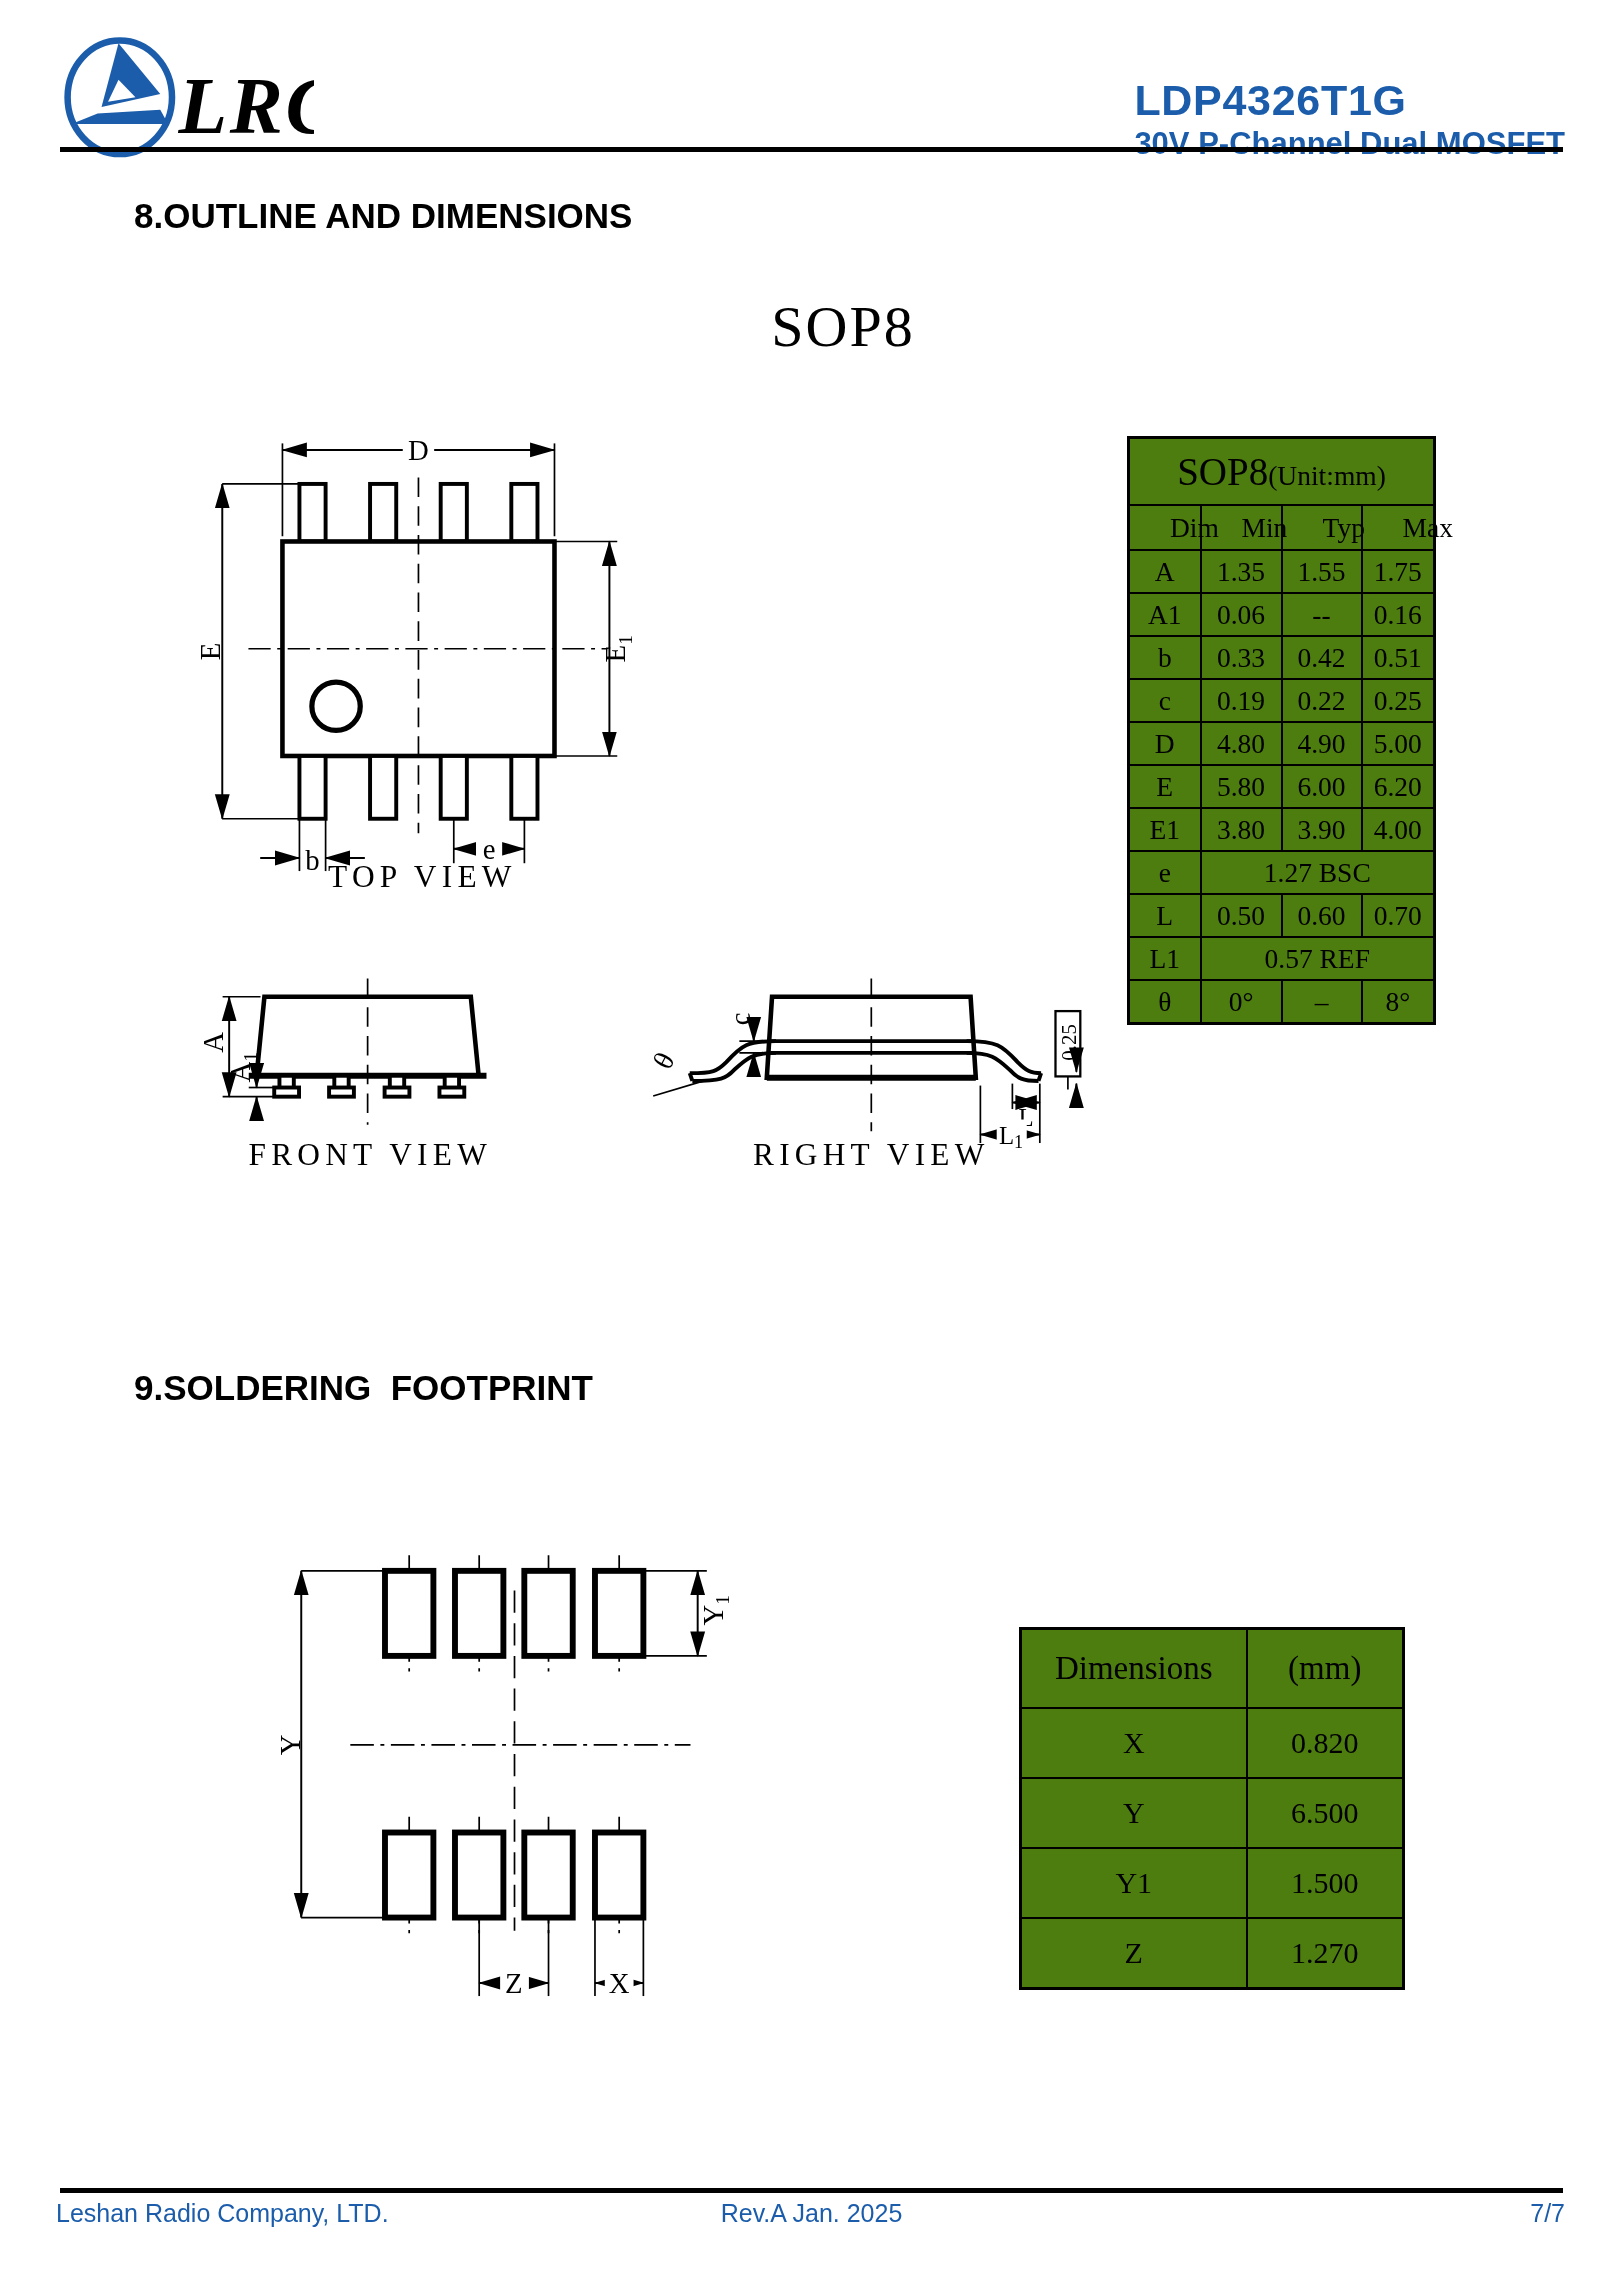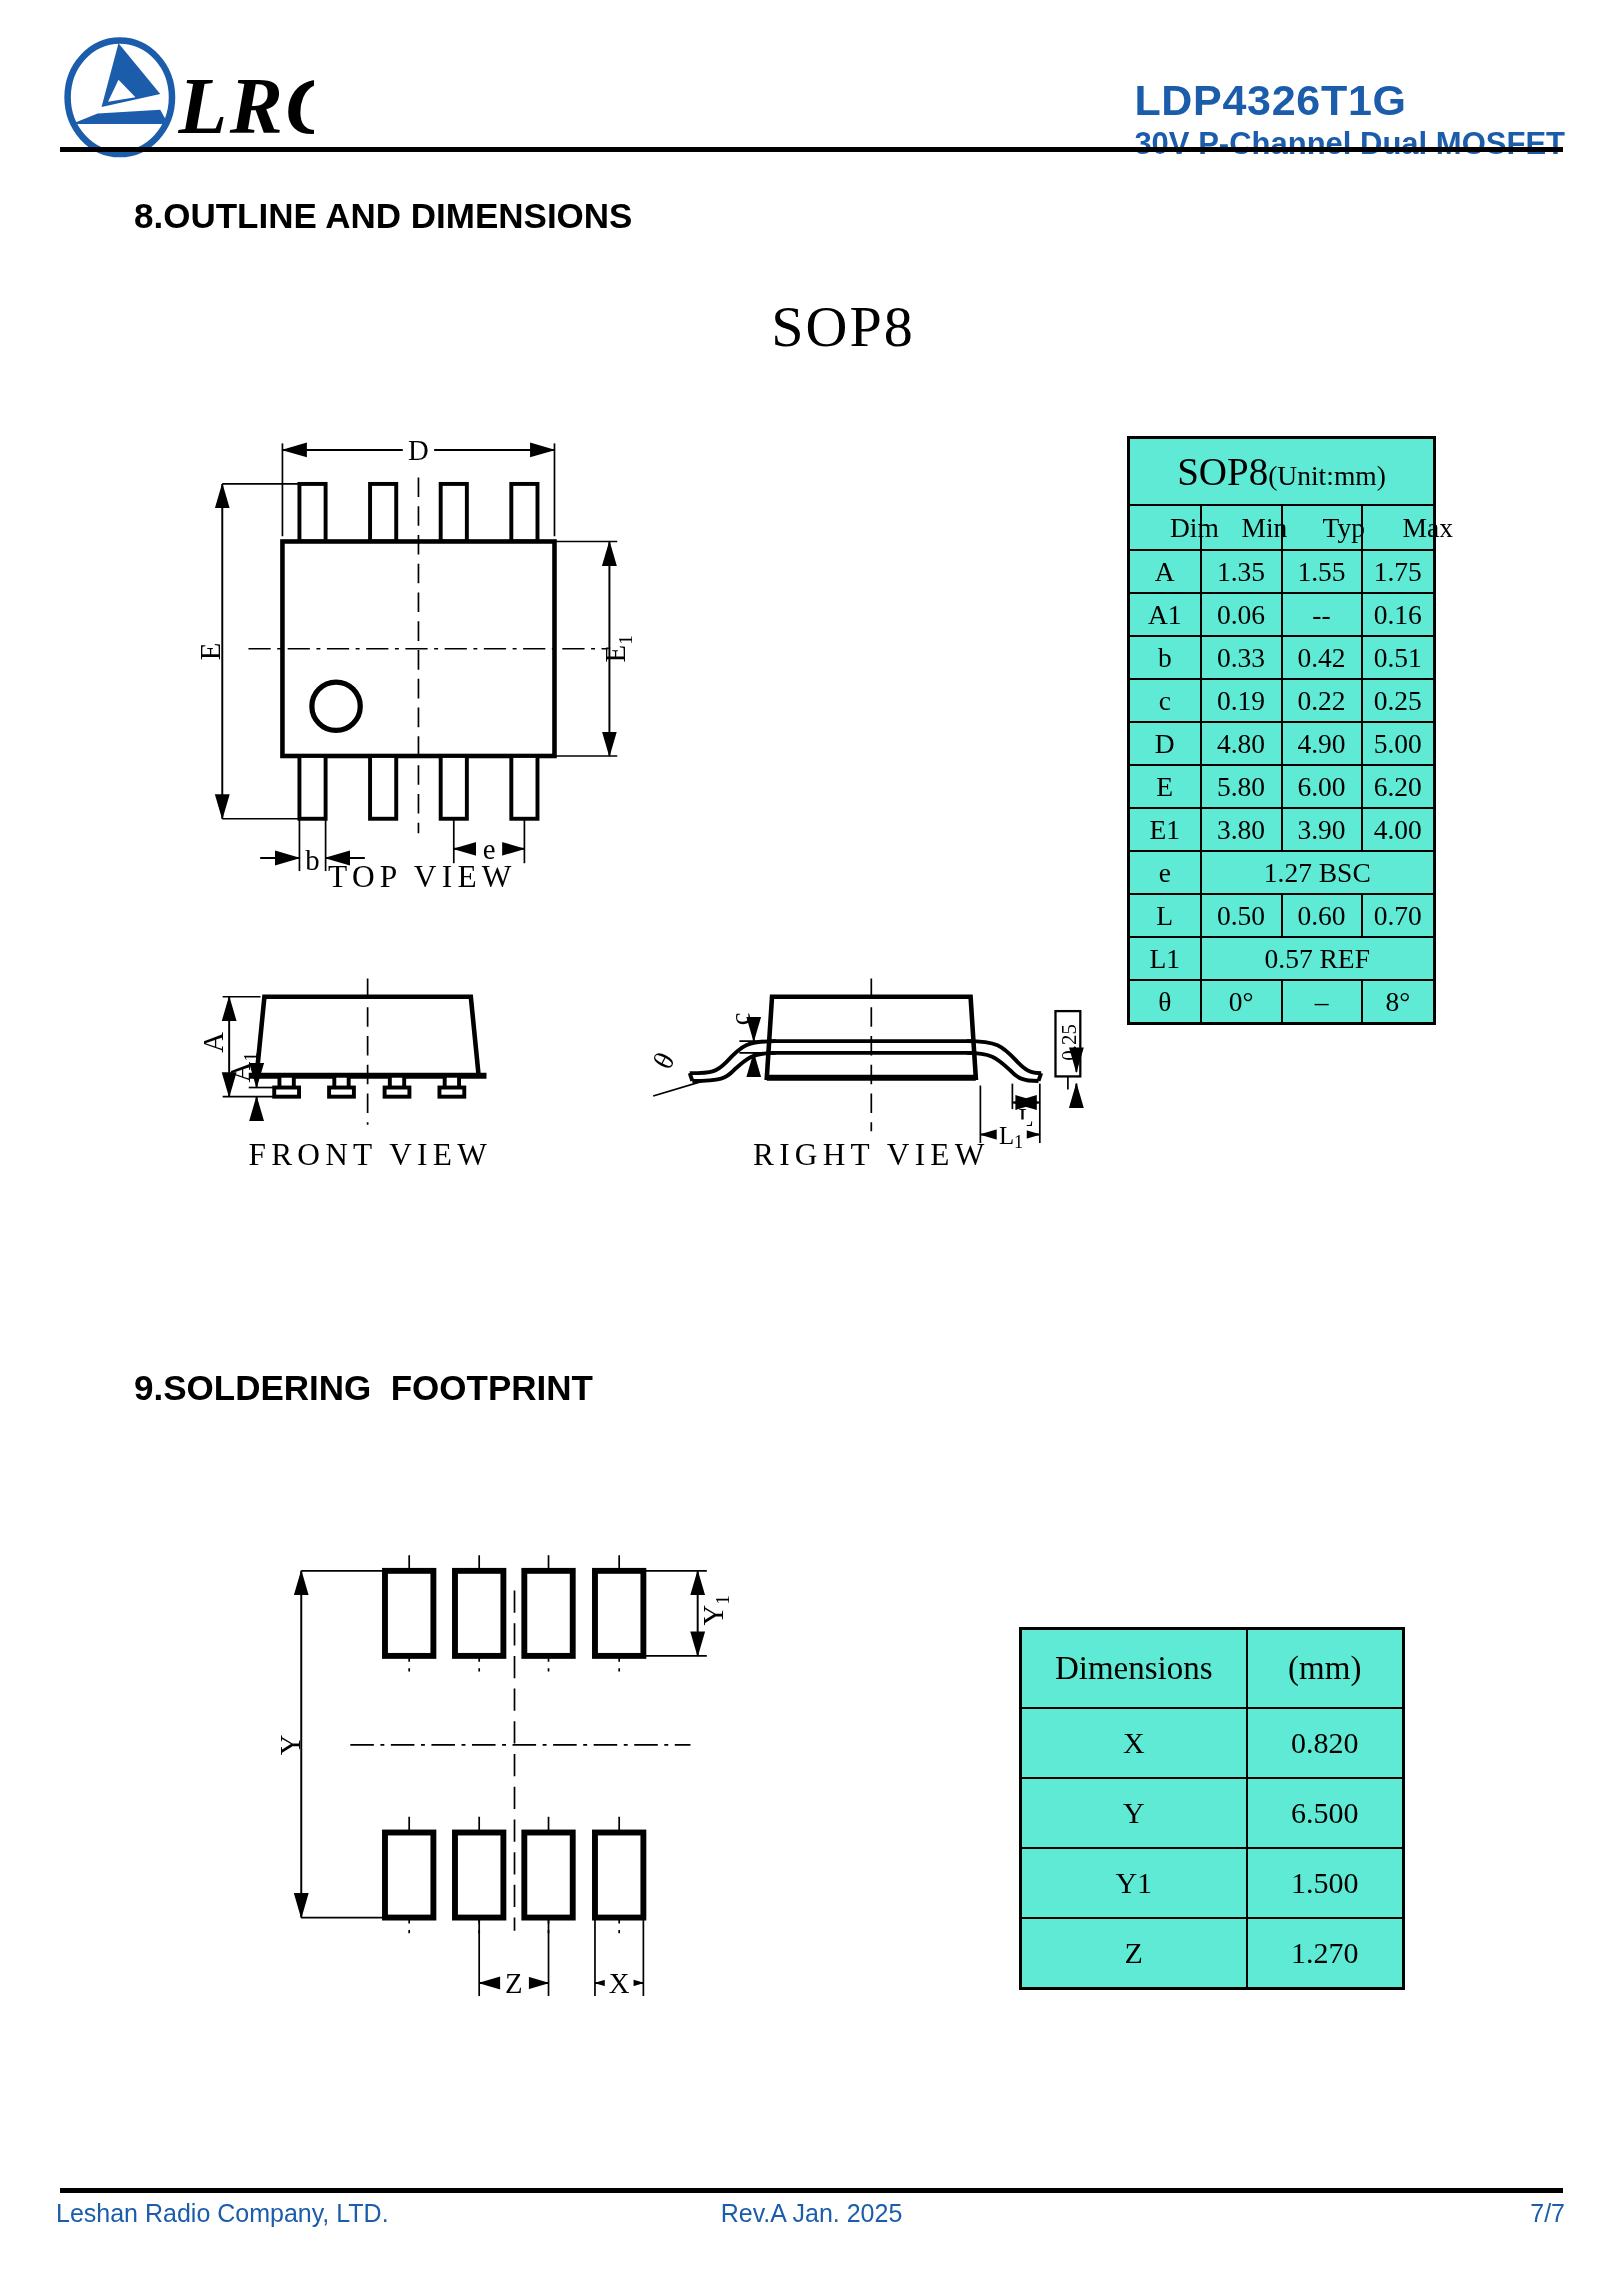--- a/index.html
+++ b/index.html
@@ -16,21 +16,21 @@
   #title-block{right:58px;top:46px;text-align:left;margin-top:32px;}
   #part-number{font-size:43px;font-weight:bold;line-height:1.05;letter-spacing:0.7px;}
   #part-subtitle{font-size:31px;font-weight:bold;margin-top:2.6px;}
 
   
   .sec-heading{font-size:35px;font-weight:bold;letter-spacing:0px;white-space:pre;}
 
   #pkg-title{left:843px;top:293px;transform:translateX(-50%);font-size:58px;letter-spacing:2px;}
 
   
-  table{border-collapse:collapse;table-layout:fixed;background:#5eead4;}
+  table{border-collapse:collapse;table-layout:fixed;background:#4d7c0f;}
   td,th{border:2.6px solid #000;text-align:center;vertical-align:middle;padding:0;font-weight:normal;}
   #sop8-table{left:1127px;top:436px;width:306px;border:3.3px solid #000;}
   #sop8-table td{font-size:27.5px;height:41px;}
   #sop8-table .t-head td{height:43px;font-size:27.5px;padding-left:40px;}
   #sop8-table .t-title td{height:65px;}
   .title-main{font-size:39px;}
   .title-unit{font-size:27.5px;}
   #dims-table{left:1019px;top:1627px;width:383px;border:3.3px solid #000;}
   #dims-table .t-head td{height:77px;font-size:33px;}
   #dims-table td{font-size:30px;height:68px;}

